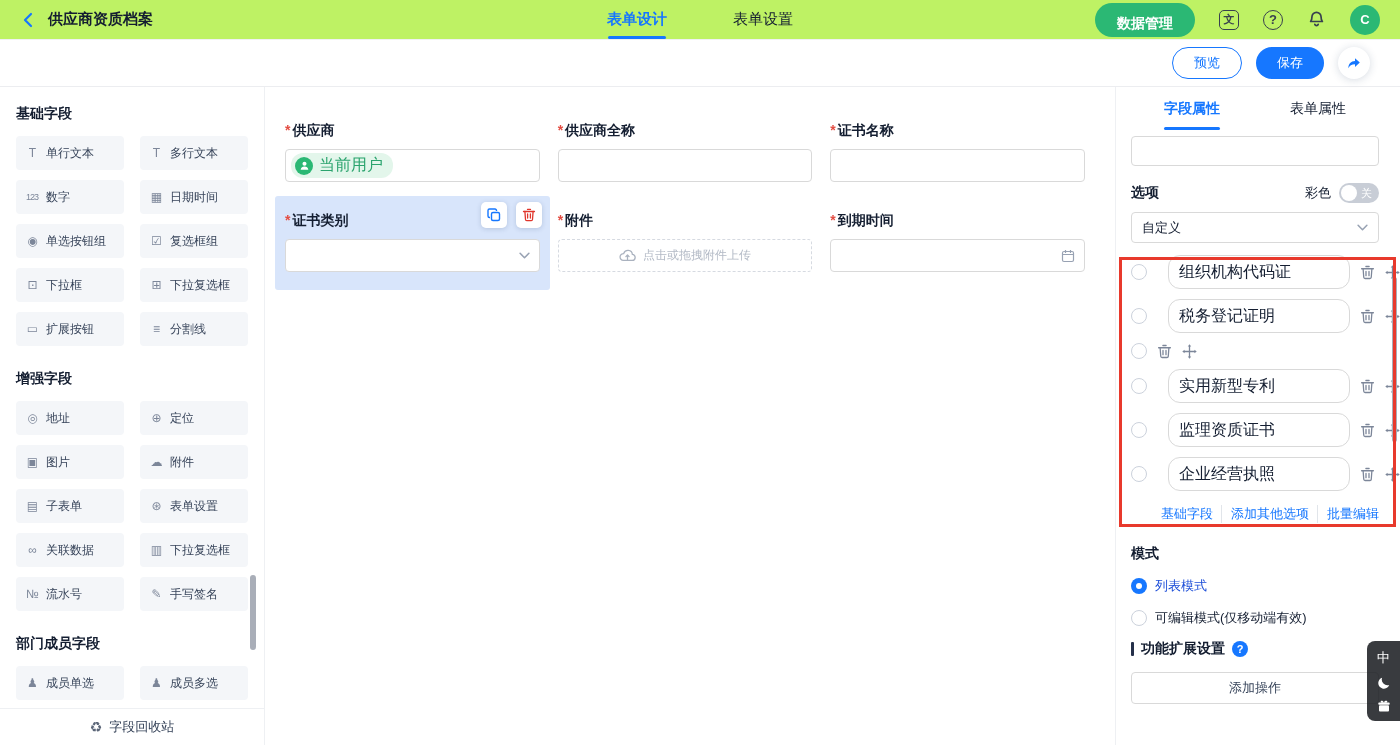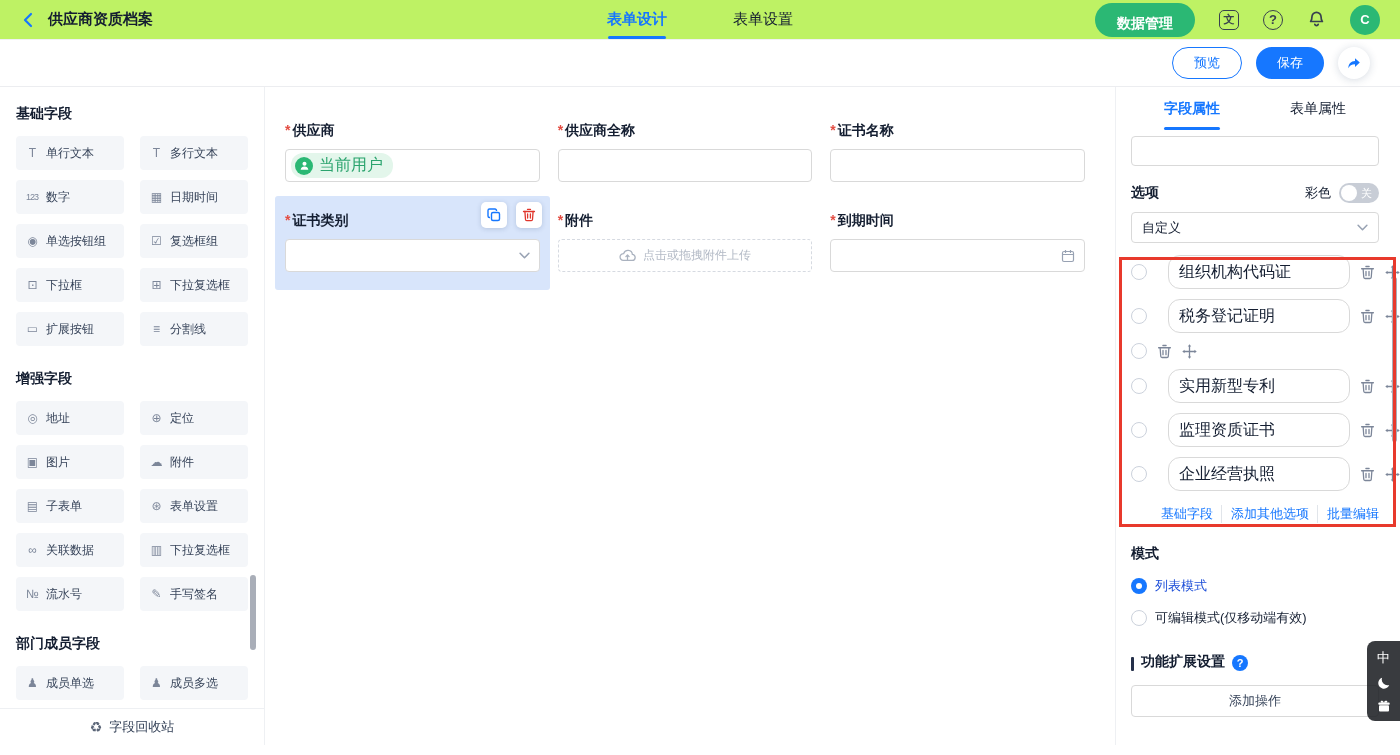--- a/index.html
+++ b/index.html
@@ -103,21 +103,21 @@
   .radio.checked::after { content:""; position:absolute; left:5px; top:5px; width:6px; height:6px; border-radius:50%; background:#fff; }
   .opt-input { margin-left:21px; width:182px; height:34px; border:1px solid #d9d9d9; border-radius:12px;
                padding:0 10px; font-size:16px; color:#141e31; }
   .opt-icon { margin-left:10px; display:flex; cursor:pointer; }
   .opt-links { margin-top:14px; display:flex; justify-content:flex-end; align-items:center; font-size:13px; color:#1677ff; }
   .opt-links span { cursor:pointer; }
   .opt-links span + span { margin-left:8px; padding-left:9px; border-left:1px solid #e1e5ea; }
   .mode-title { margin-top:22px; }
   .mode-row { margin-top:14px; display:flex; align-items:center; gap:8px; font-size:13px; color:#141e31; }
   .mode-row .blue { color:#1d4ed8; }
-  .ext-row { margin-top:26px; display:flex; align-items:flex-end; gap:7px; }
+  .ext-row { margin-top:13px; display:flex; align-items:center; gap:7px; }
   .ext-bar { width:3px; height:14px; background:#25304a; border-radius:1px; }
   .q-badge { width:16px; height:16px; border-radius:50%; background:#1677ff; color:#fff; font-size:11px; font-weight:700;
              display:flex; align-items:center; justify-content:center; cursor:pointer; }
   .btn-add-action { margin-top:14px; width:100%; height:32px; border:1px solid #d9d9d9; border-radius:4px;
                     background:#fff; font-size:13px; color:#37445a; cursor:pointer; }
   .panel-scrollbar { position:absolute; right:3px; top:190px; width:5px; height:165px; background:#a9aeb8; border-radius:3px; }
 
   
   .annotation { position:absolute; left:1119px; top:257px; width:277px; height:270px; border:3px solid #e8392c;
                 z-index:40; pointer-events:none; }

